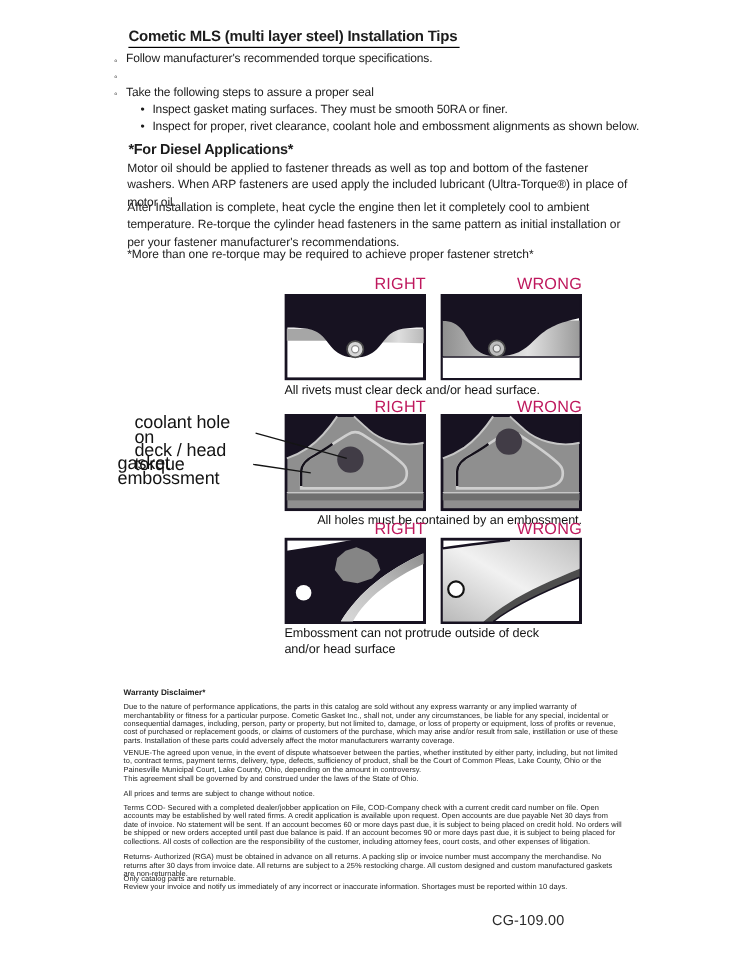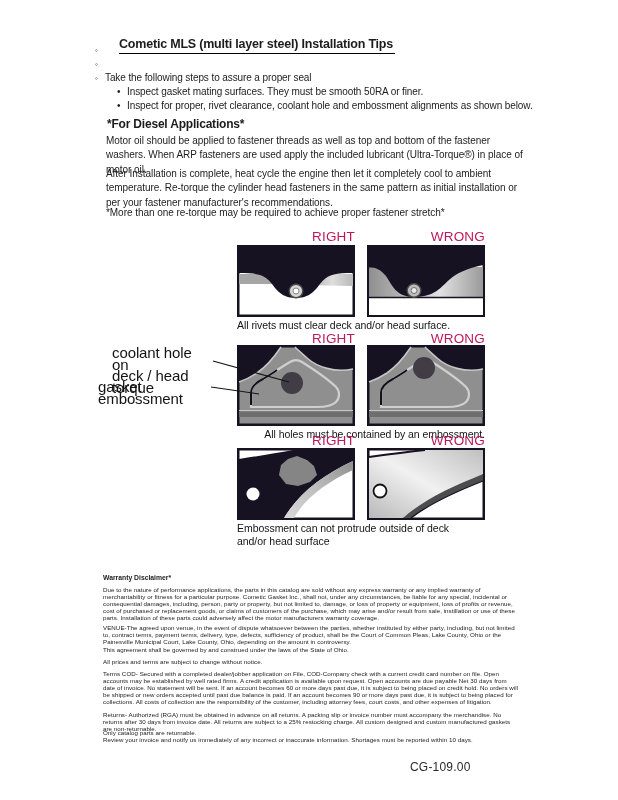--- a/index.html
+++ b/index.html
@@ -26,27 +26,28 @@
   .fine{font-size:6.2px;line-height:7px;width:416px;letter-spacing:0.05px;color:#222;}
   .fineh{font-size:6.8px;font-weight:bold;color:#222;}
   .footer{font-size:12px;letter-spacing:0.2px;color:#2a2a2a;}
   svg{display:block;}
 </style>
 </head>
 <body>
 
 <div class="page">
 
-  <div class="abs" style="left:107px;top:34px;margin-left:12px;">
+  <div class="abs" style="left:107px;top:21px;">
     <span class="title">Cometic MLS (multi layer steel) Installation Tips</span>
   </div>
 
   <div class="abs bullets" style="left:95px;top:43px;">
     <div class="brow">
       <span class="bmark">◦</span>
+      <span>Follow manufacturer's recommended torque specifications.</span>
     </div>
     <div class="brow">
       <span class="bmark">◦</span>
     </div>
     <div class="brow">
       <span class="bmark">◦</span>
       <span>Take the following steps to assure a proper seal</span>
     </div>
     <div class="brow sub">
       <span class="bmark">•</span>

